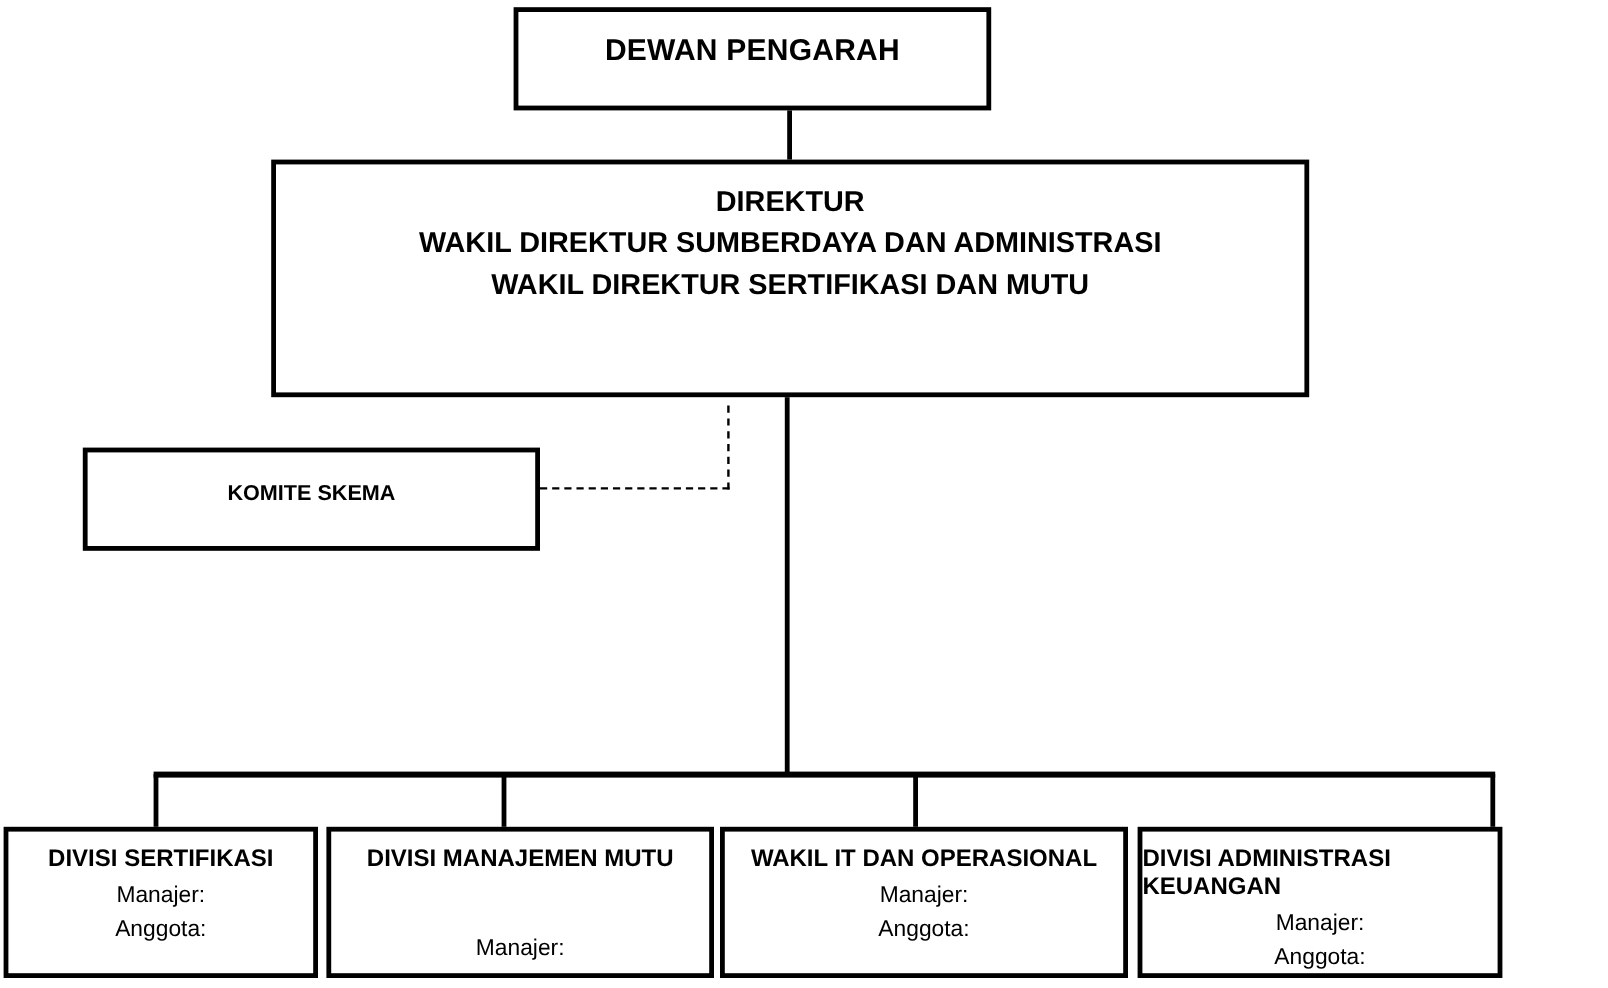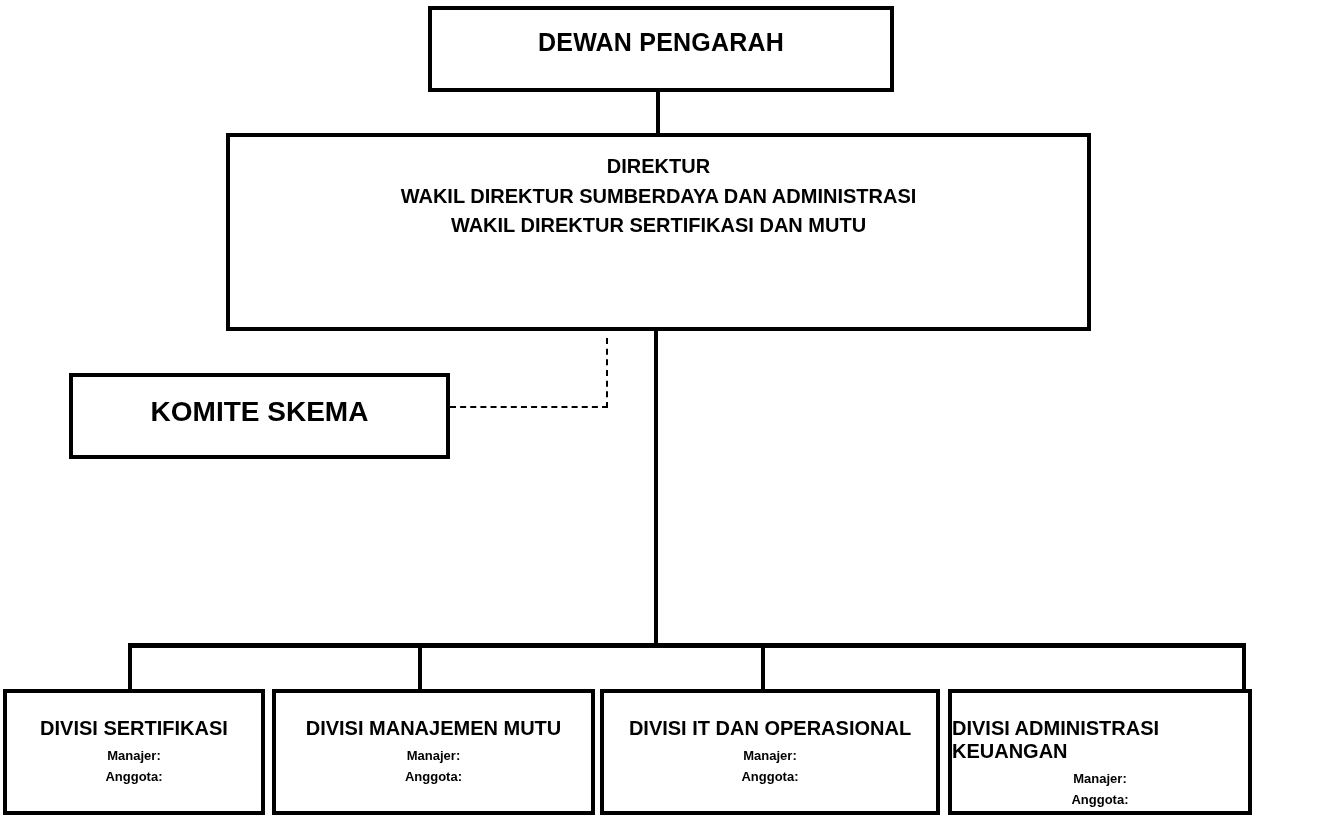--- a/index.html
+++ b/index.html
@@ -33,76 +33,76 @@
     color: #000000;
     text-align: center;
     line-height: 1.18;
     white-space: nowrap;
   }
 
   
   #node-dewan-pengarah {
     left: 428px;
     top: 6px;
-    width: 466px;
+    width: 398px;
     height: 86px;
     justify-content: flex-start;
     padding-top: 18px;
   }
   #node-dewan-pengarah .node-line {
     font-size: 25px;
     letter-spacing: 0.2px;
   }
 
   
   #node-direktur {
     left: 226px;
     top: 133px;
     width: 865px;
     height: 198px;
     justify-content: flex-start;
     padding-top: 18px;
   }
   #node-direktur .node-line {
-    font-size: 20px;
+    font-size: 24px;
     margin-bottom: 6px;
   }
 
   
   #node-komite-skema {
     left: 69px;
     top: 373px;
     width: 381px;
     height: 86px;
     justify-content: center;
     padding-bottom: 8px;
   }
   #node-komite-skema .node-line {
-    font-size: 28px;
+    font-size: 18px;
   }
 
   
   .division {
     top: 689px;
     height: 126px;
     justify-content: flex-start;
-    padding-top: 24px;
+    padding-top: 12px;
   }
   .division .div-title {
     font-size: 20px;
     font-weight: bold;
     margin-bottom: 8px;
   }
   .division .div-field {
-    font-size: 13px;
-    font-weight: bold;
+    font-size: 19px;
+    font-weight: normal;
     margin-bottom: 6px;
   }
   #node-divisi-sertifikasi   { left: 3px;   width: 262px; }
-  #node-divisi-manajemen-mutu{ left: 272px; width: 323px; }
+  #node-divisi-manajemen-mutu{ left: 272px; width: 323px; gap: 44px; }
   #node-divisi-it-operasional{ left: 600px; width: 340px; }
   #node-divisi-administrasi-keuangan { left: 948px; width: 304px; }
 
   
   .line {
     position: absolute;
     background: #000000;
     z-index: 1;
   }
   .line-v { width: 4px; }
@@ -175,21 +175,21 @@
     <div class="div-field">Anggota:</div>
   </div>
 
   <div class="node division" id="node-divisi-manajemen-mutu">
     <div class="div-title">DIVISI MANAJEMEN MUTU</div>
     <div class="div-field">Manajer:</div>
     <div class="div-field">Anggota:</div>
   </div>
 
   <div class="node division" id="node-divisi-it-operasional">
-    <div class="div-title">DIVISI IT DAN OPERASIONAL</div>
+    <div class="div-title">WAKIL IT DAN OPERASIONAL</div>
     <div class="div-field">Manajer:</div>
     <div class="div-field">Anggota:</div>
   </div>
 
   <div class="node division" id="node-divisi-administrasi-keuangan">
     <div class="div-title">DIVISI ADMINISTRASI KEUANGAN</div>
     <div class="div-field">Manajer:</div>
     <div class="div-field">Anggota:</div>
   </div>
 

